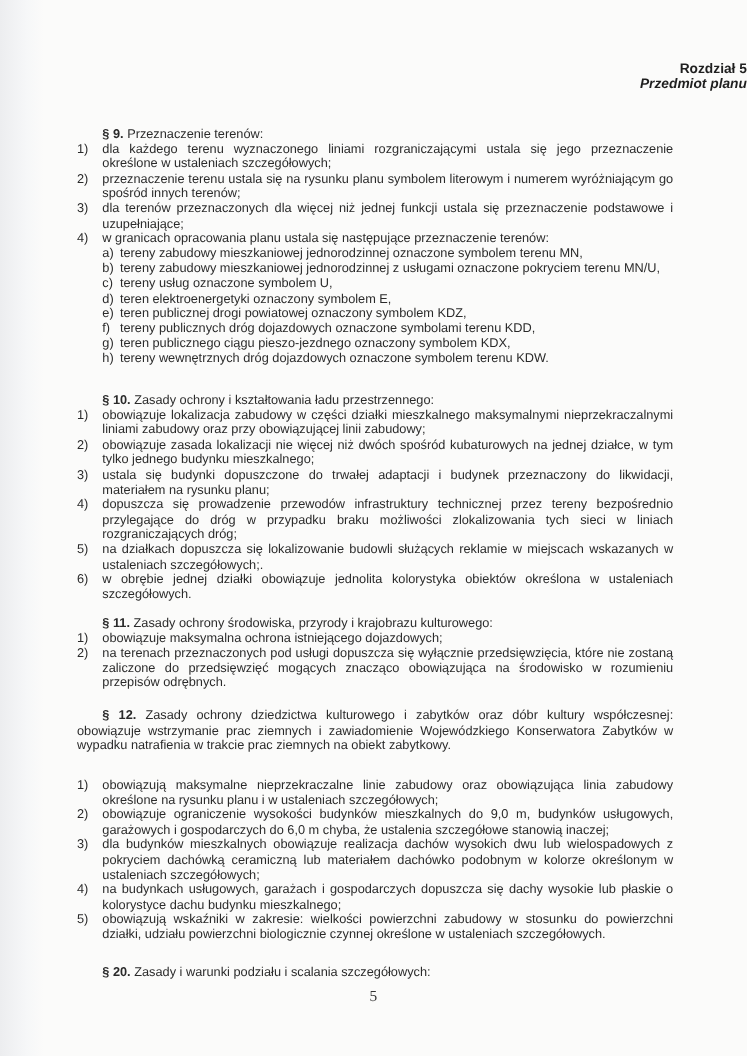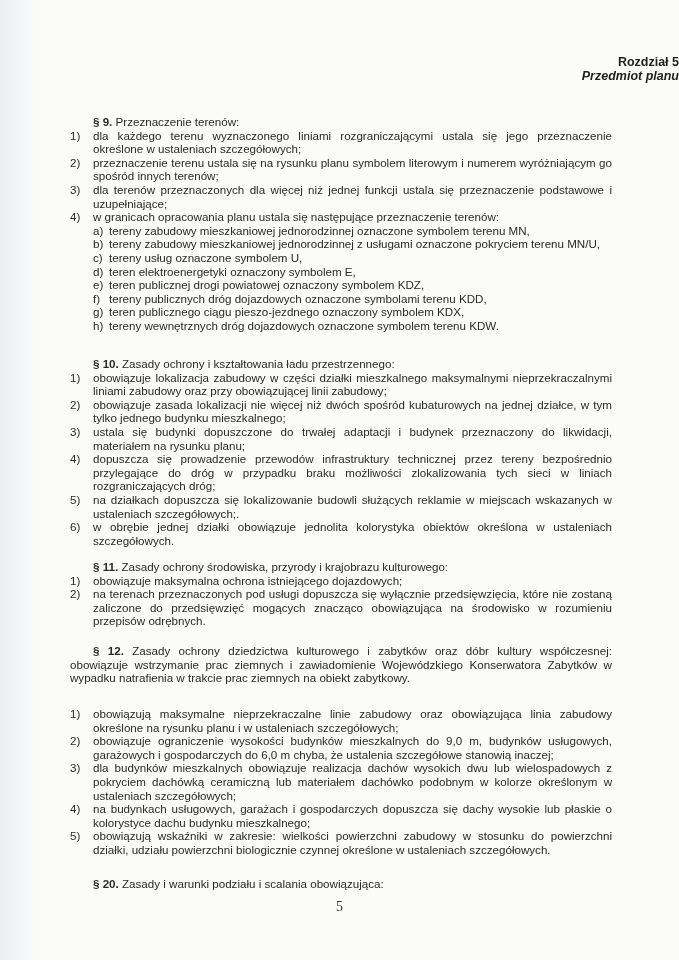--- a/index.html
+++ b/index.html
@@ -156,17 +156,17 @@
         <span class="num">4)</span>
         <span class="txt">na budynkach usługowych, garażach i gospodarczych dopuszcza się dachy wysokie lub płaskie o kolorystyce dachu budynku mieszkalnego;</span>
       </div>
     <div class="item">
         <span class="num">5)</span>
         <span class="txt">obowiązują wskaźniki w zakresie: wielkości powierzchni zabudowy w stosunku do powierzchni działki, udziału powierzchni biologicznie czynnej określone w ustaleniach szczegółowych.</span>
       </div>
   </div>
 
   <div class="block" style="top:862px;">
-    <div class="ph"><b>§ 20.</b> <span>Zasady i warunki podziału i scalania obowiązująca:</span></div>
+    <div class="ph"><b>§ 20.</b> <span>Zasady i warunki podziału i scalania szczegółowych:</span></div>
   </div>
 
   <div class="pagenum">5</div>
 </div>
 
 </body></html>

